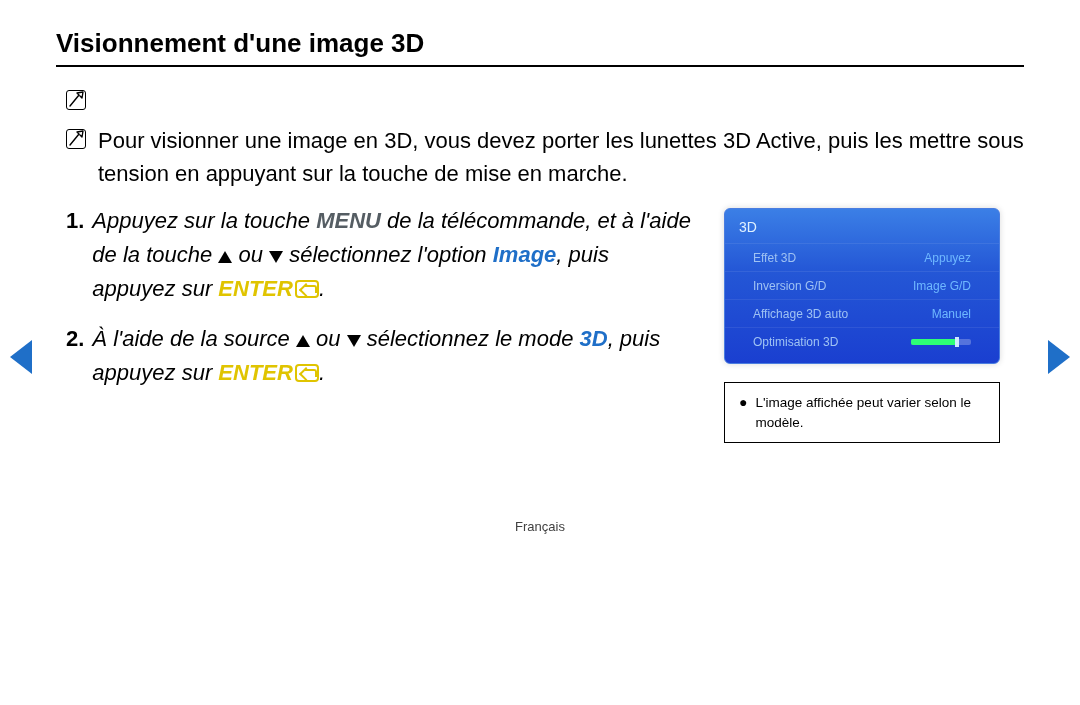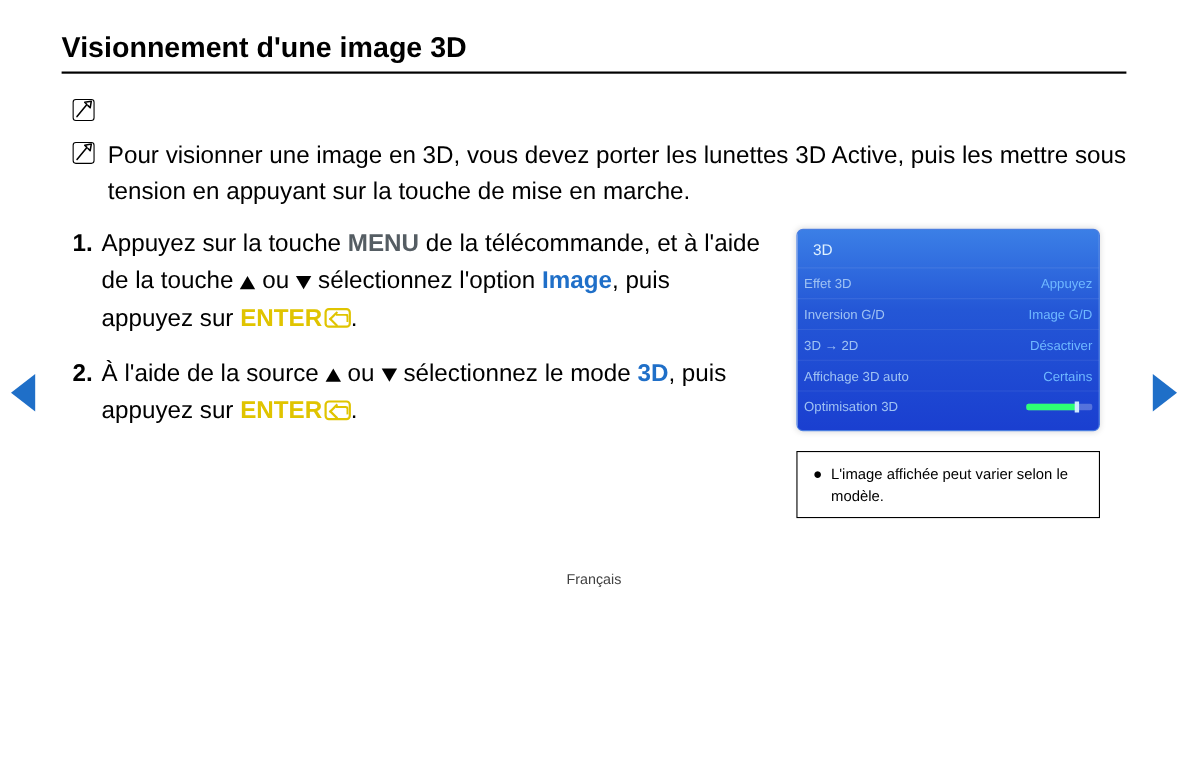--- a/index.html
+++ b/index.html
@@ -7,36 +7,36 @@
   .page { position: relative; width: 1080px; height: 552px; padding: 28px 56px 0 56px; }
   .title { font-size: 26px; font-weight: bold; margin-bottom: 6px; }
   .title-underline { border-bottom: 2px solid #000; width: 100%; margin-bottom: 18px; }
   .note { display: flex; align-items: flex-start; font-size: 22px; line-height: 1.5; margin-bottom: 14px; padding-left: 10px; }
   .note-icon { width: 20px; height: 20px; border: 1.5px solid #000; border-radius: 3px; flex: 0 0 auto; margin-right: 12px; margin-top: 5px; position: relative; }
   .note-icon svg { position: absolute; top: -2px; left: -2px; }
   .body-area { display: flex; align-items: flex-start; }
   .steps { flex: 1; padding-left: 10px; }
   .step { display: flex; font-size: 22px; line-height: 1.55; margin-bottom: 16px; }
   .step-num { font-weight: bold; margin-right: 8px; flex: 0 0 auto; }
-  .step-text { flex: 1; }
+  .step-text { flex: 1; font-style: italic; }
   .kw-menu { font-weight: bold; color: #555d63; }
   .kw-enter { font-weight: bold; color: #e0c400; }
   .kw-image { font-weight: bold; color: #1f6fc8; }
   .kw-3d { font-weight: bold; color: #1f6fc8; }
   .tri { display: inline-block; vertical-align: -1px; }
   .tri-up { width: 0; height: 0; border-left: 7px solid transparent; border-right: 7px solid transparent; border-bottom: 12px solid #000; }
   .tri-down { width: 0; height: 0; border-left: 7px solid transparent; border-right: 7px solid transparent; border-top: 12px solid #000; }
   .enter-icon { display: inline-block; width: 24px; height: 18px; border: 2px solid #e0c400; border-radius: 4px; position: relative; vertical-align: -2px; margin-left: 2px; }
   .enter-icon::after { content: ""; position: absolute; left: 4px; top: 3px; width: 8px; height: 8px; border-left: 2px solid #e0c400; border-bottom: 2px solid #e0c400; transform: rotate(45deg); }
   .enter-icon::before { content: ""; position: absolute; left: 8px; top: 3px; width: 10px; height: 6px; border-right: 2px solid #e0c400; border-top: 2px solid #e0c400; border-top-right-radius: 3px; }
 
   .right-col { width: 300px; flex: 0 0 auto; margin-left: 28px; margin-top: 4px; }
   .menu-panel { width: 276px; border: 1px solid #4a7de0; border-radius: 6px; background: linear-gradient(to bottom, #3b7fe6 0%, #2457d6 40%, #1a3fd0 100%); padding-bottom: 8px; box-shadow: 0 0 6px rgba(0,0,0,0.15); }
   .menu-header { color: #dff1ff; font-size: 14px; padding: 10px 14px 8px 14px; font-weight: 500; }
-  .menu-row { display: flex; justify-content: space-between; align-items: center; font-size: 12px; padding: 0 6px; height: 28px; border-top: 1px solid rgba(255,255,255,0.08); color: #9fc2f3; }
+  .menu-row { display: flex; justify-content: space-between; align-items: center; font-size: 12px; padding: 0 28px; height: 28px; border-top: 1px solid rgba(255,255,255,0.08); color: #9fc2f3; }
   .menu-row .val { color: #6fb8ff; }
   .menu-row-selected { background: linear-gradient(to bottom, #e3faff 0%, #b7edf7 50%, #7fd6ec 100%); color: #000; font-weight: 600; border-top: none; margin: 0 4px; border-radius: 2px; padding: 0 10px; height: 26px; }
   .selected-icon { width: 18px; height: 18px; background: #2a5bbf; border-radius: 2px; display: flex; align-items: center; justify-content: center; }
   .selected-icon svg { width: 12px; height: 12px; }
   .slider-track { width: 60px; height: 6px; background: rgba(255,255,255,0.25); position: relative; border-radius: 2px; }
   .slider-fill { position: absolute; left: 0; top: 0; height: 6px; width: 46px; background: #2eff75; border-radius: 2px; }
   .slider-thumb { position: absolute; left: 44px; top: -2px; width: 4px; height: 10px; background: #cfe9ff; }
 
   .caption-box { border: 1px solid #000; margin-top: 18px; padding: 10px 14px; width: 276px; font-size: 13.5px; line-height: 1.45; }
   .caption-row { display: flex; }
@@ -99,26 +99,22 @@
 
         <div class="menu-row">
           <span>Effet 3D</span>
           <span class="val">Appuyez</span>
         </div>
         <div class="menu-row">
           <span>Inversion G/D</span>
           <span class="val">Image G/D</span>
         </div>
         <div class="menu-row">
-          <span>3D → 2D</span>
-          <span class="val">Désactiver</span>
-        </div>
-        <div class="menu-row">
           <span>Affichage 3D auto</span>
-          <span class="val">Certains</span>
+          <span class="val">Manuel</span>
         </div>
         <div class="menu-row">
           <span>Optimisation 3D</span>
           <span class="slider-track">
             <span class="slider-fill"></span>
             <span class="slider-thumb"></span>
           </span>
         </div>
       </div>
 

